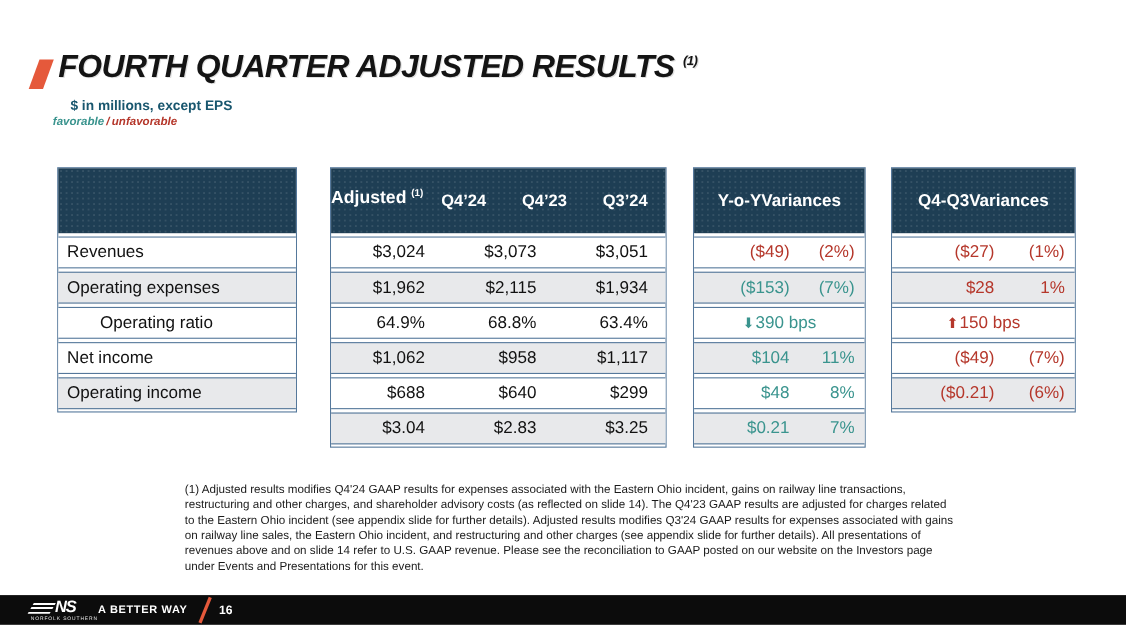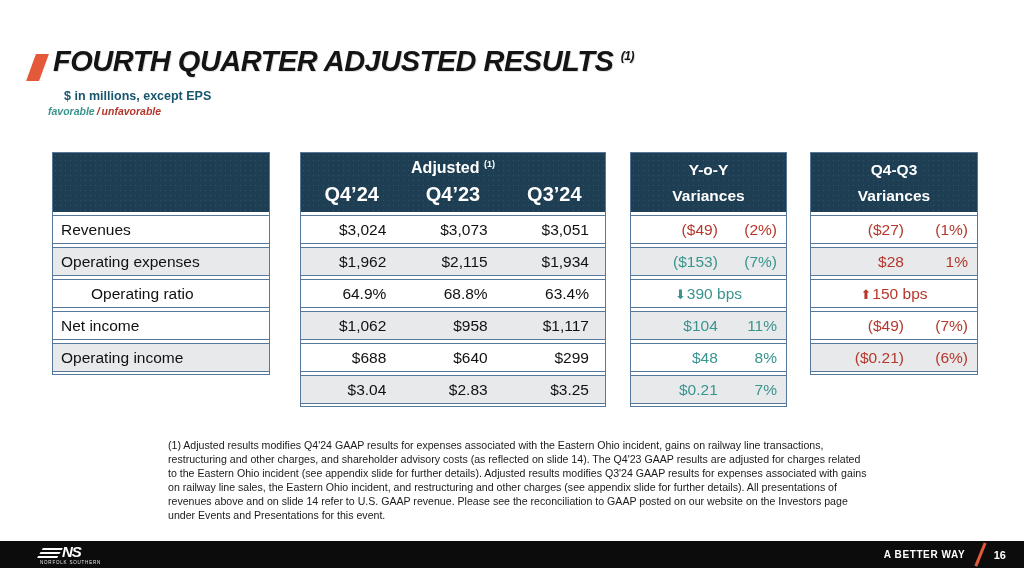--- a/index.html
+++ b/index.html
@@ -18,26 +18,26 @@
   .legend .fav-t{color:var(--teal);}
   .legend .sep{color:var(--red);padding:0 2px;}
   .legend .unfav-t{color:var(--red);}
 
   
   .tbl{position:absolute;top:152px;border:1.5px solid var(--steel);background:#fff;
        padding:0 0 2px 0;box-sizing:border-box;}
   .thead{background:var(--navy);
          background-image:radial-gradient(rgba(255,255,255,0.10) 0.8px, transparent 0.9px);
          background-size:5px 5px;
-         color:#fff;font-weight:bold;height:59px;display:flex;flex-direction:column;
+         color:#fff;font-weight:bold;height:59px;display:flex;
          justify-content:center;align-items:center;}
   .thead.two-line{font-size:15.5px;line-height:1.65;}
   .adj-title{font-size:16px;margin-bottom:5px;}
   .adj-title sup{font-size:9px;}
-  .adj-cols{display:flex;width:100%;font-size:20px;align-items:center;}
+  .adj-cols{display:flex;width:100%;font-size:15px;align-items:center;}
   .adj-cols span{flex:1;text-align:center;}
   .row{height:27px;margin-top:3px;border-top:1px solid var(--steel);border-bottom:1px solid var(--steel);
        background:#fff;display:flex;align-items:center;font-size:15.5px;}
   .row.alt{background:#e8e9eb;}
   .row .lbl{padding-left:8px;}
   .row.indent .lbl{padding-left:38px;}
   .row .cell{flex:1;}
   .row .num{text-align:right;padding-right:16px;}
   .row .amt{width:56%;flex:none;text-align:right;}
   .row .pct{flex:1;text-align:right;padding-right:9px;}
@@ -50,22 +50,22 @@
   #tbl-yoy{left:630px;width:157px;}
   #tbl-q4q3{left:810px;width:168px;}
   #tbl-labels .thead{height:59px;}
 
   
   .footnote{position:absolute;left:168px;top:438px;width:700px;margin:0;
             font-size:10.6px;line-height:1.33;color:#1a1a1a;}
 
   
   .footer-bar{position:absolute;left:0;top:541px;width:1024px;height:27px;background:#0c0c0c;
-              display:flex;align-items:center;justify-content:space-between;
-              padding:0 18px 0 40px;box-sizing:border-box;}
+              display:flex;align-items:center;
+              padding:0 18px 0 28px;box-sizing:border-box;}
   .logo{display:flex;flex-direction:column;line-height:1;}
   .logo-top{display:flex;align-items:flex-end;}
   .logo-stripes{width:20px;height:10px;margin-right:2px;margin-bottom:1px;
                 background:repeating-linear-gradient(to bottom,#fff 0 2px,transparent 2px 4px);
                 transform:skewX(-30deg);}
   .logo-ns{color:#fff;font-weight:bold;font-style:italic;font-size:15px;letter-spacing:-1px;}
   .logo-caption{color:#e8e8e8;font-size:4.5px;letter-spacing:0.8px;margin-top:1.5px;}
   .footer-right{display:flex;align-items:center;color:#fff;}
   .tagline{font-size:10px;font-weight:bold;letter-spacing:0.6px;}
   .footer-slash{width:2.5px;height:25px;background:var(--orange);transform:rotate(22deg);

